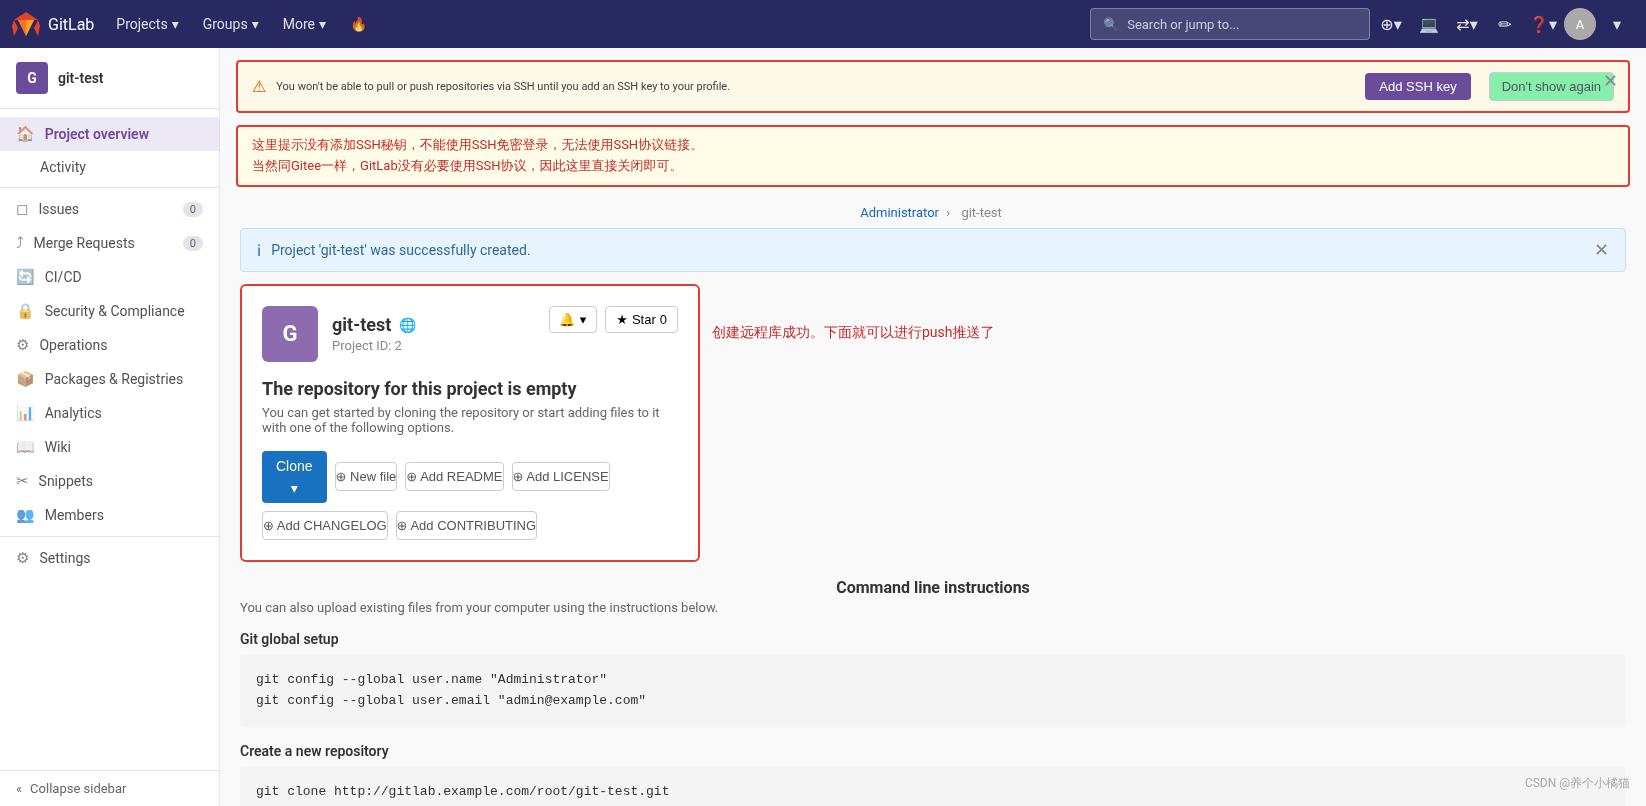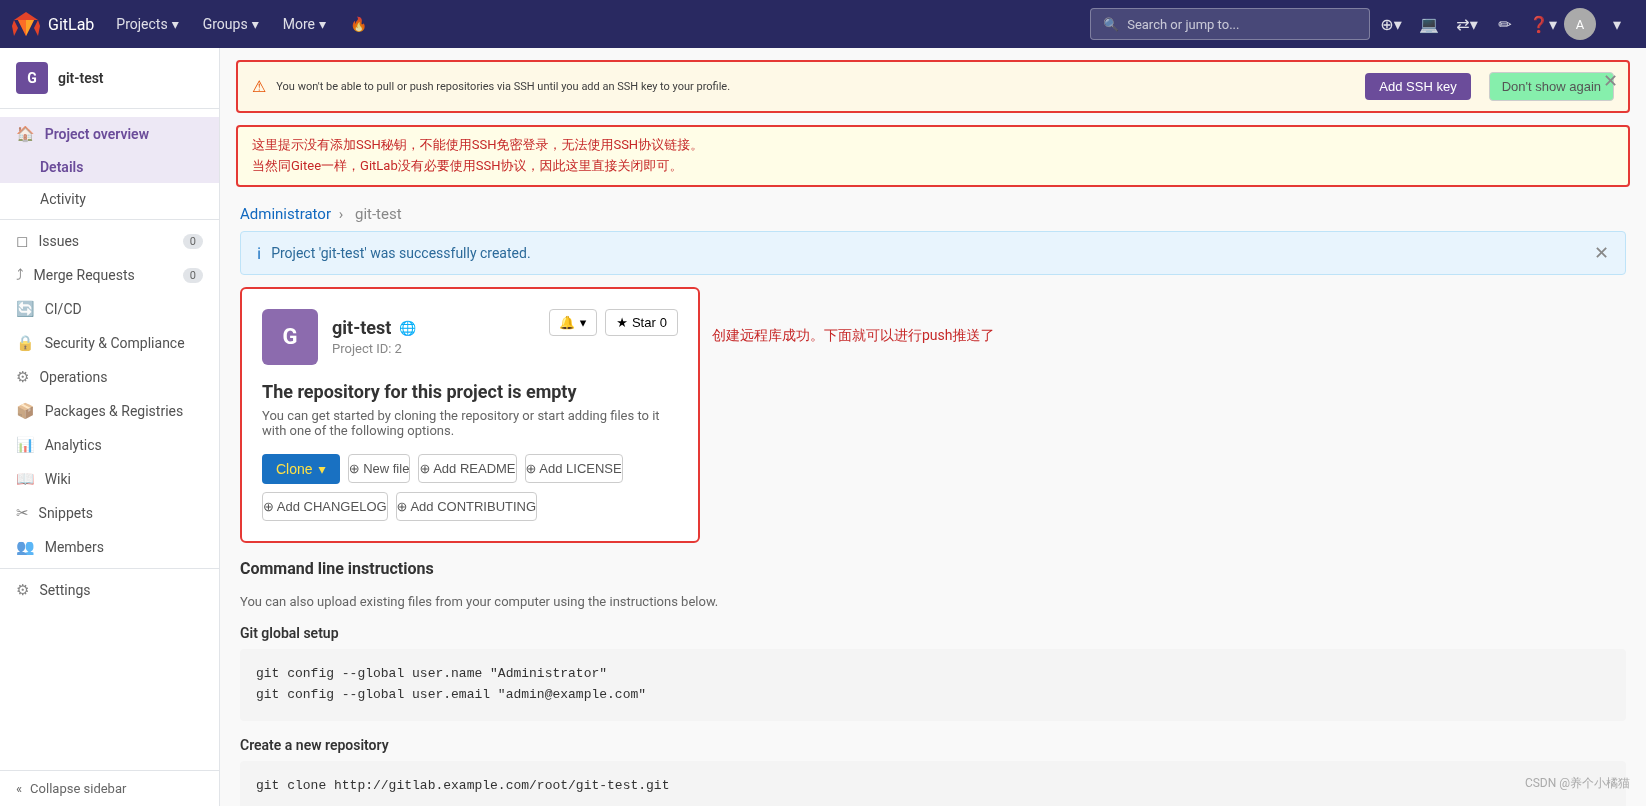--- a/index.html
+++ b/index.html
@@ -236,22 +236,23 @@
       margin: 0 16px 10px 16px;
       padding: 8px 14px;
       font-size: 13px;
       color: #c62828;
       line-height: 1.6;
     }
 
     
     .breadcrumb-bar {
       padding: 8px 20px;
-      font-size: 15px;
+      font-size: 13px;
       color: #555;
+      text-align: center;
     }
     .breadcrumb-bar a { color: #1068bf; text-decoration: none; }
     .breadcrumb-bar span { color: #888; margin: 0 4px; }
 
     
     .success-alert {
       background: #e8f4fd;
       border: 1px solid #bee3f8;
       border-radius: 4px;
       margin: 0 20px 12px 20px;
@@ -347,29 +348,30 @@
     
     .action-buttons {
       display: flex;
       align-items: center;
       gap: 8px;
       margin-top: 16px;
       flex-wrap: wrap;
     }
     .btn-clone {
       background: #1971c2;
-      color: #fde047;
+      color: #fef9c3;
       border: none;
       border-radius: 4px;
       padding: 7px 14px;
       cursor: pointer;
       font-size: 14px;
       display: flex;
       align-items: center;
       gap: 6px;
+      flex-direction: column;
     }
     .btn-action {
       background: white;
       color: #555;
       border: 1px solid #ccc;
       border-radius: 4px;
       padding: 6px 0;
       cursor: pointer;
       font-size: 13px;
       display: flex;
@@ -377,21 +379,22 @@
     }
 
     
     .content-area {
       padding: 0 20px 30px 20px;
     }
     .section-title {
       font-size: 16px;
       font-weight: bold;
       color: #333;
-      margin-bottom: 16px;
+      margin-bottom: 3px;
+      text-align: center;
     }
     .section-desc {
       font-size: 13px;
       color: #666;
       margin-bottom: 14px;
     }
     .subsection-title {
       font-size: 14px;
       font-weight: 600;
       color: #333;
@@ -480,23 +483,20 @@
     <div class="sidebar-project-header">
       <div class="project-avatar">
         <span>G</span>
       </div>
       <div class="project-name">git-test</div>
     </div>
     <nav class="sidebar-nav">
       <div class="sidebar-item active">
         <span class="icon">🏠</span>
         <span>Project overview</span>
-      </div>
-      <div class="sidebar-item sub active">
-        <span>Details</span>
       </div>
       <div class="sidebar-item sub">
         <span>Activity</span>
       </div>
       <div class="sidebar-divider"></div>
       <div class="sidebar-item">
         <span class="icon">◻</span>
         <span>Issues</span>
         <span class="badge">0</span>
       </div>

